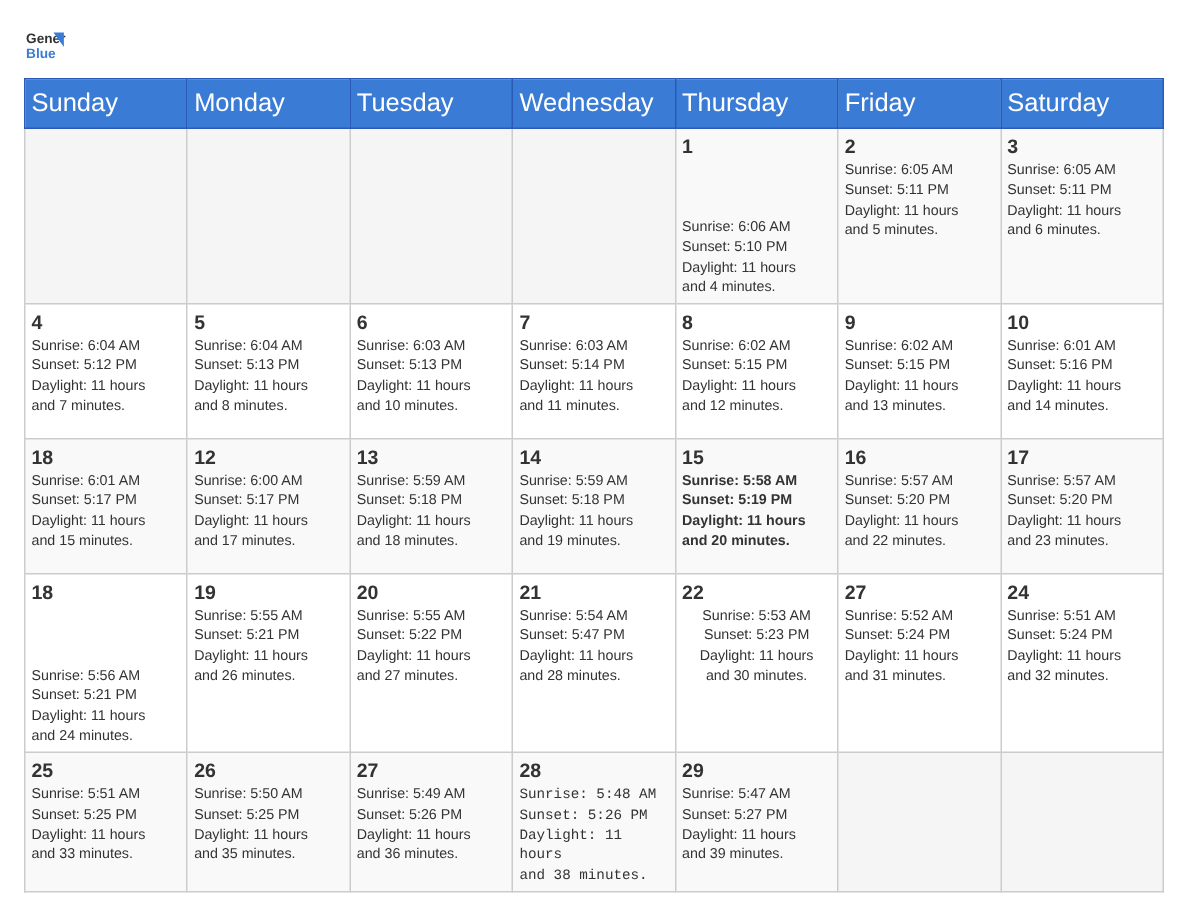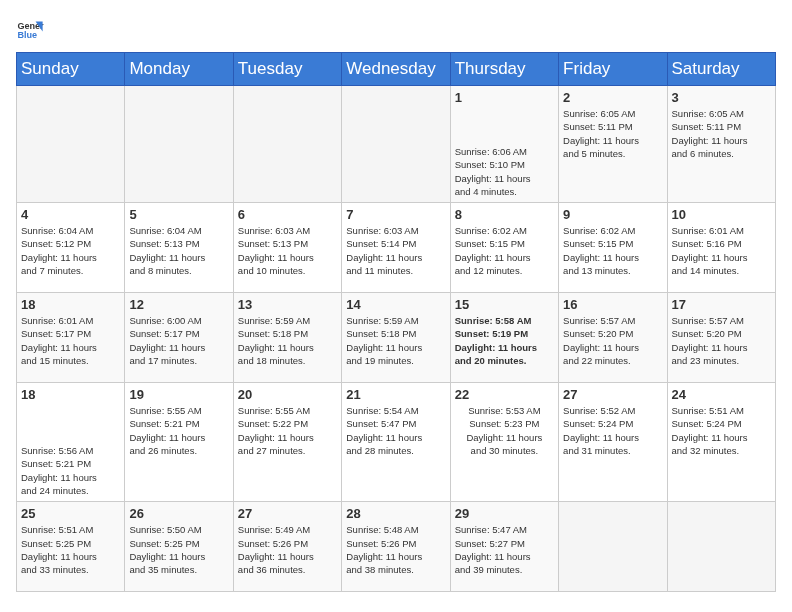--- a/index.html
+++ b/index.html
@@ -295,21 +295,21 @@
         </td>
         <td>
           <span class="day-num">27</span>
           <div class="day-info" style="white-space: pre-line;">Sunrise: 5:49 AM
 Sunset: 5:26 PM
 Daylight: 11 hours
 and 36 minutes.</div>
         </td>
         <td>
           <span class="day-num">28</span>
-          <div class="day-info" style="white-space: pre-line;">Sunrise: 5:48 AM
+          <div class="day-info" style="white-space: pre-line; font-family: Liberation Mono, monospace;">Sunrise: 5:48 AM
 Sunset: 5:26 PM
 Daylight: 11 hours
 and 38 minutes.</div>
         </td>
         <td>
           <span class="day-num">29</span>
           <div class="day-info" style="white-space: pre-line;">Sunrise: 5:47 AM
 Sunset: 5:27 PM
 Daylight: 11 hours
 and 39 minutes.</div>

